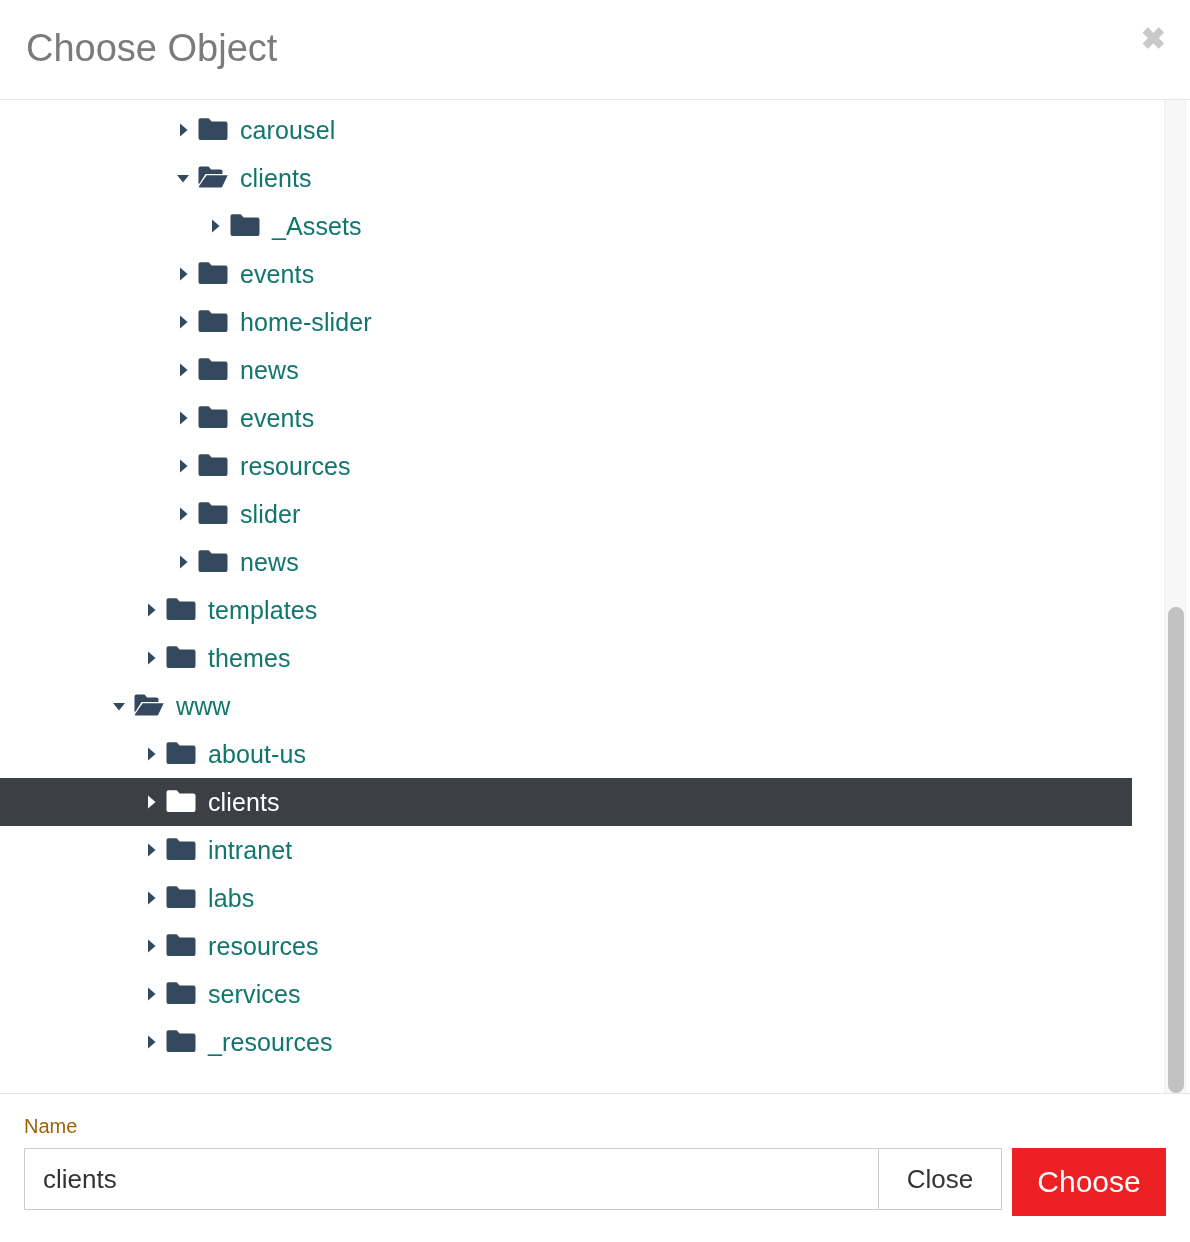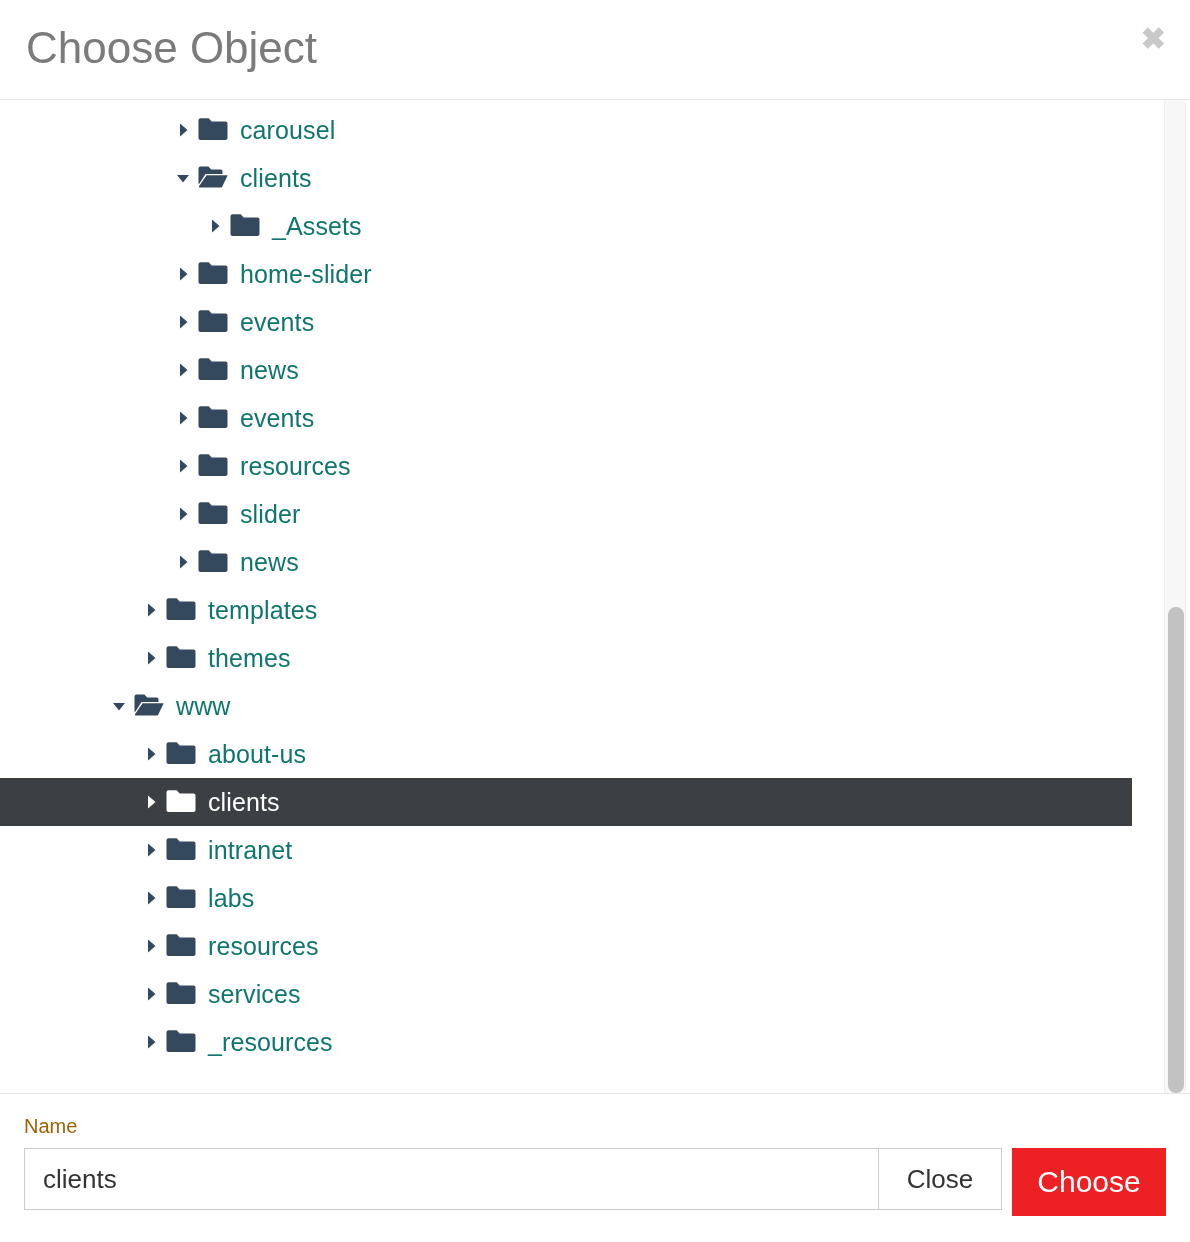--- a/index.html
+++ b/index.html
@@ -29,21 +29,21 @@
     position: relative;
     height: 100px;
     min-height: 100px;
     border-bottom: 1px solid #e7e7e7;
     background: #ffffff;
   }
   .modal-title {
     position: absolute;
     left: 26px;
     top: 26px;
-    font-size: 44px;
+    font-size: 38px;
     font-weight: 400;
     color: #7b7b7b;
     letter-spacing: 0px;
     line-height: 44px;
   }
   .close-icon {
     position: absolute;
     right: 24px;
     top: 24px;
     font-size: 30px;
@@ -269,35 +269,35 @@
             <span class="caret">
               <svg width="18" height="18" viewBox="0 0 18 18" aria-hidden="true">
                 <path class="glyph" d="M6 2.5 L13.5 9 L6 15.5 Z"></path>
               </svg>
             </span>
             <span class="folder-icon">
               <svg width="30" height="26" viewBox="0 0 30 26" aria-hidden="true">
                 <path class="glyph" d="M0.5 3.2a2 2 0 0 1 2-2h8.2l2.9 3.3h13.9a2 2 0 0 1 2 2v14.6a2 2 0 0 1-2 2H2.5a2 2 0 0 1-2-2z"></path>
               </svg>
             </span>
+            <span class="tree-label">events</span>
+          </div>
+          <div class="tree-row">
+            <div style="flex: 0 0 auto; width: 172px; height: 1px;"></div>
+            <span class="caret">
+              <svg width="18" height="18" viewBox="0 0 18 18" aria-hidden="true">
+                <path class="glyph" d="M6 2.5 L13.5 9 L6 15.5 Z"></path>
+              </svg>
+            </span>
+            <span class="folder-icon">
+              <svg width="30" height="26" viewBox="0 0 30 26" aria-hidden="true">
+                <path class="glyph" d="M0.5 3.2a2 2 0 0 1 2-2h8.2l2.9 3.3h13.9a2 2 0 0 1 2 2v14.6a2 2 0 0 1-2 2H2.5a2 2 0 0 1-2-2z"></path>
+              </svg>
+            </span>
             <span class="tree-label">home-slider</span>
-          </div>
-          <div class="tree-row">
-            <div style="flex: 0 0 auto; width: 172px; height: 1px;"></div>
-            <span class="caret">
-              <svg width="18" height="18" viewBox="0 0 18 18" aria-hidden="true">
-                <path class="glyph" d="M6 2.5 L13.5 9 L6 15.5 Z"></path>
-              </svg>
-            </span>
-            <span class="folder-icon">
-              <svg width="30" height="26" viewBox="0 0 30 26" aria-hidden="true">
-                <path class="glyph" d="M0.5 3.2a2 2 0 0 1 2-2h8.2l2.9 3.3h13.9a2 2 0 0 1 2 2v14.6a2 2 0 0 1-2 2H2.5a2 2 0 0 1-2-2z"></path>
-              </svg>
-            </span>
-            <span class="tree-label">events</span>
           </div>
           <div class="tree-row">
             <div style="flex: 0 0 auto; width: 172px; height: 1px;"></div>
             <span class="caret">
               <svg width="18" height="18" viewBox="0 0 18 18" aria-hidden="true">
                 <path class="glyph" d="M6 2.5 L13.5 9 L6 15.5 Z"></path>
               </svg>
             </span>
             <span class="folder-icon">
               <svg width="30" height="26" viewBox="0 0 30 26" aria-hidden="true">

